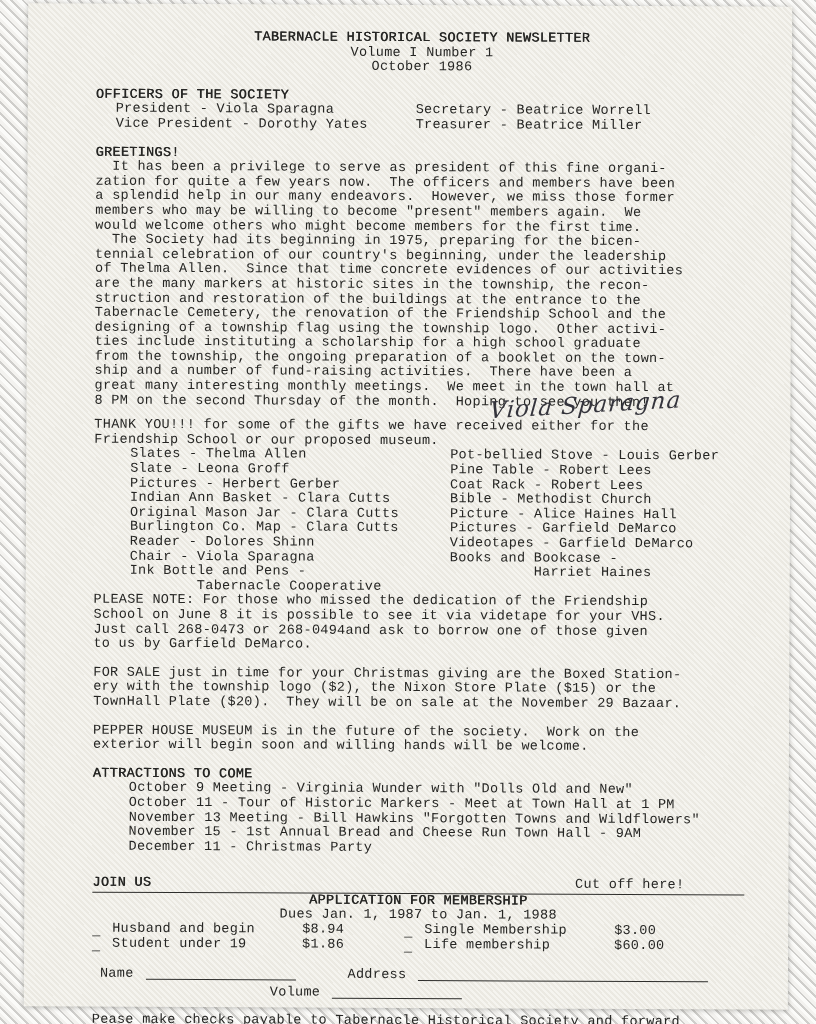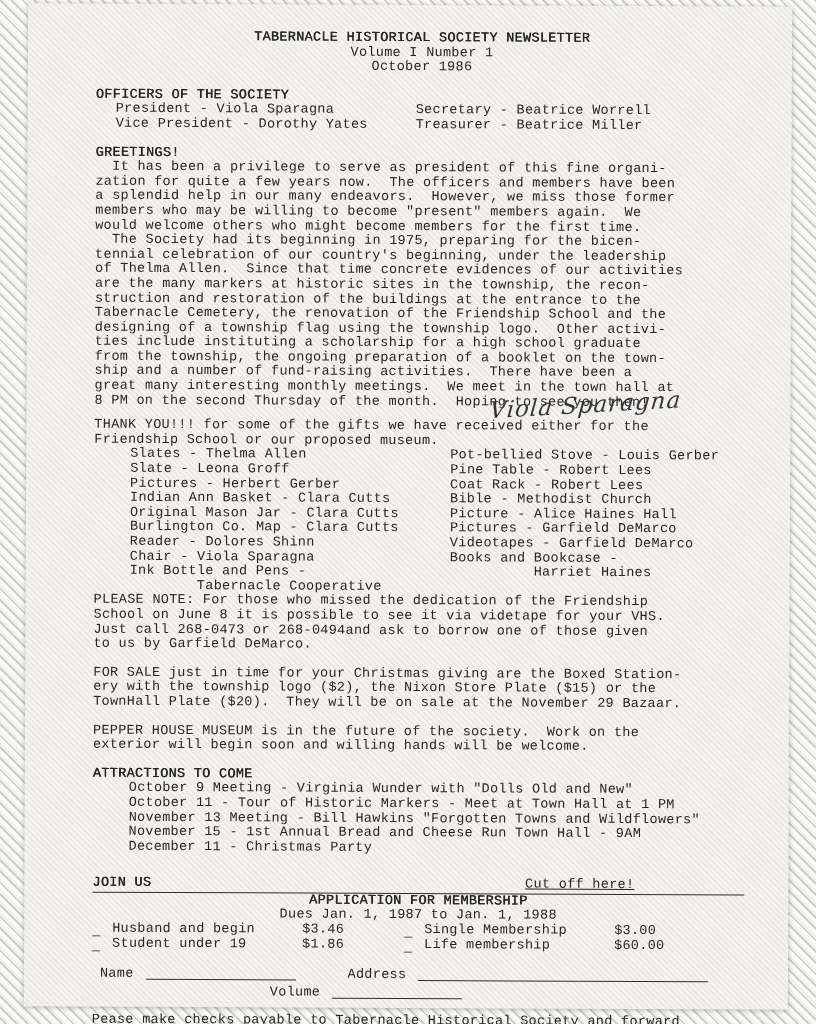--- a/index.html
+++ b/index.html
@@ -51,21 +51,21 @@
     transform:rotate(-3.5deg) skewX(-8deg);
     white-space:nowrap;
   }
   
   .cutline{
     display:flex; align-items:flex-end;
     border-bottom:1.6px solid #2e2e2c;
     padding-bottom:1px;
     margin-top:22px;
   }
-  .cutline .cut-label{ margin-left:auto; margin-right:110px;text-decoration:underline; }
+  .cutline .cut-label{ margin-left:auto; margin-right:60px; }
   .fee-row{ display:flex; }
   .fee-col{ display:flex; width:312px; }
   .fee-col .mark{ width:20px; transform:translateY(3px); }
   .fee-col .label{ width:190px; }
   .blank{
     display:inline-block;
     border-bottom:1.6px solid #2e2e2c;
     height:12px;
     vertical-align:baseline;
   }
@@ -163,21 +163,21 @@
         <span class="cut-label">Cut off here!</span>
       </div>
 
       <div class="center bold-ish">APPLICATION FOR MEMBERSHIP</div>
       <div class="center">Dues Jan. 1, 1987 to Jan. 1, 1988</div>
 
       <div class="fee-row">
         <div class="fee-col">
           <span class="mark">_</span>
           <span class="label">Husband and begin</span>
-          <span>$3.46</span>
+          <span>$8.94</span>
         </div>
         <div class="fee-col">
           <span class="mark">_</span>
           <span class="label">Single Membership</span>
           <span>$3.00</span>
         </div>
       </div>
       <div class="fee-row">
         <div class="fee-col">
           <span class="mark">_</span>

